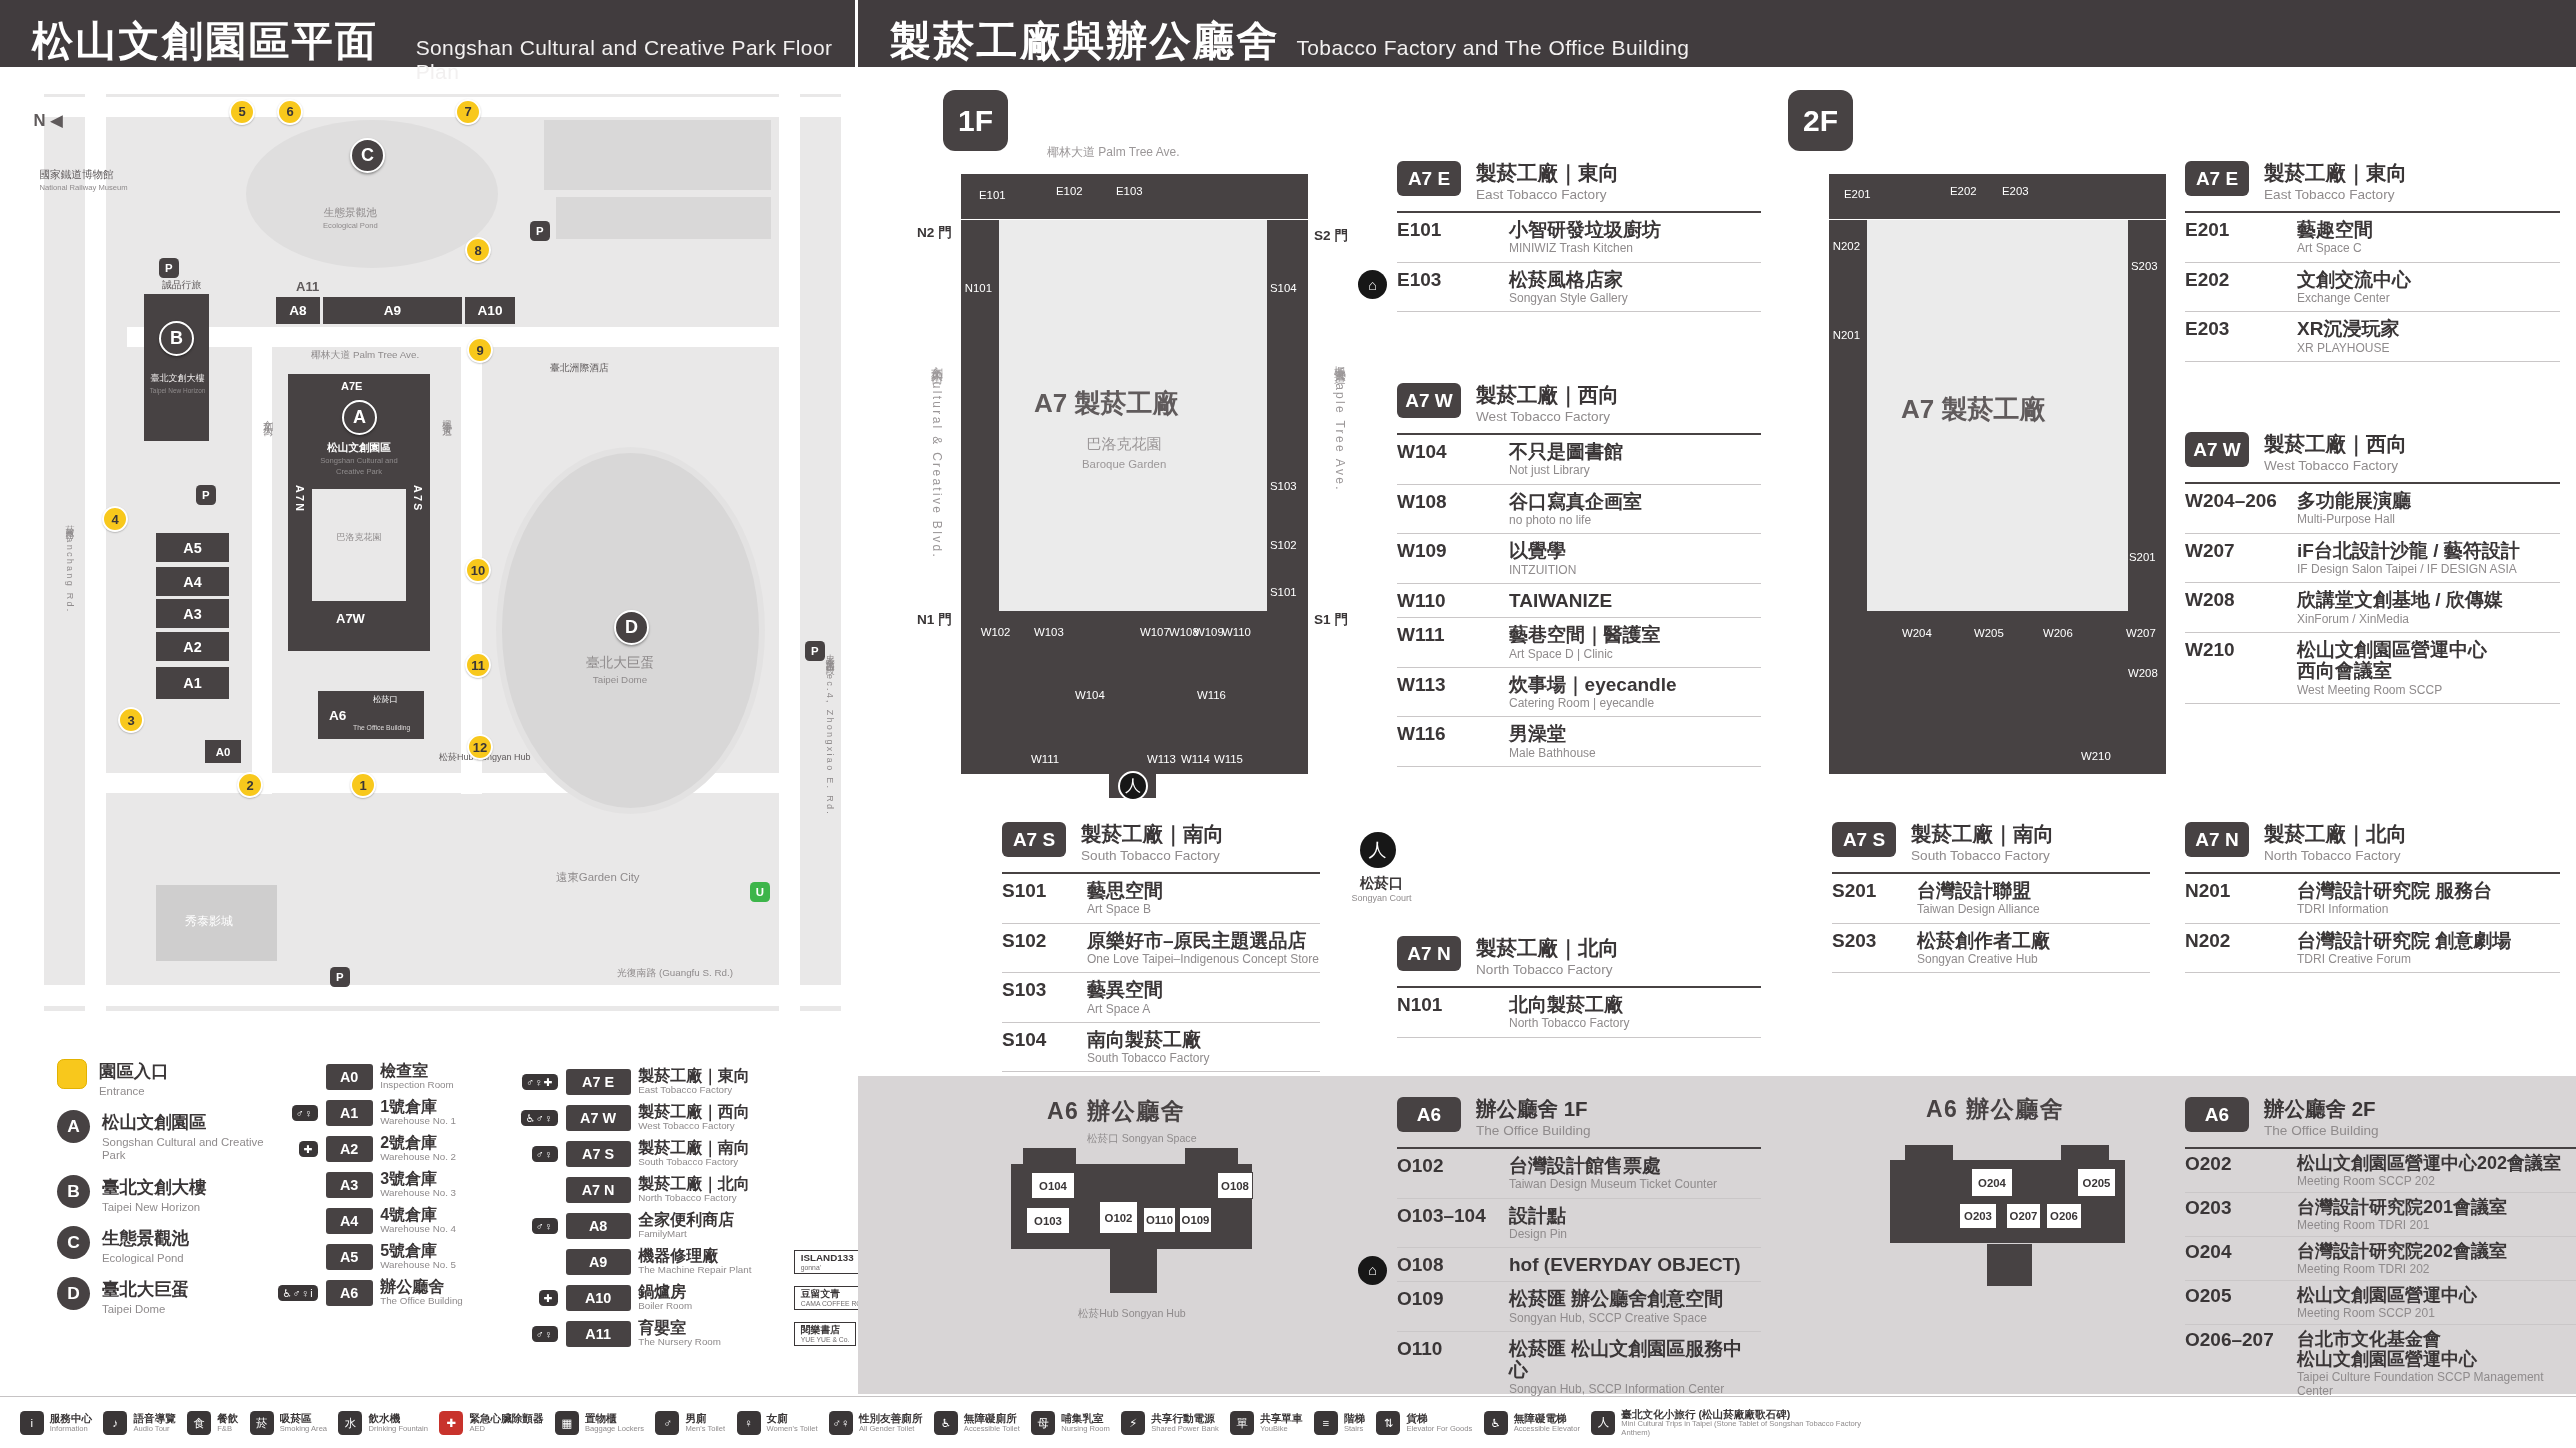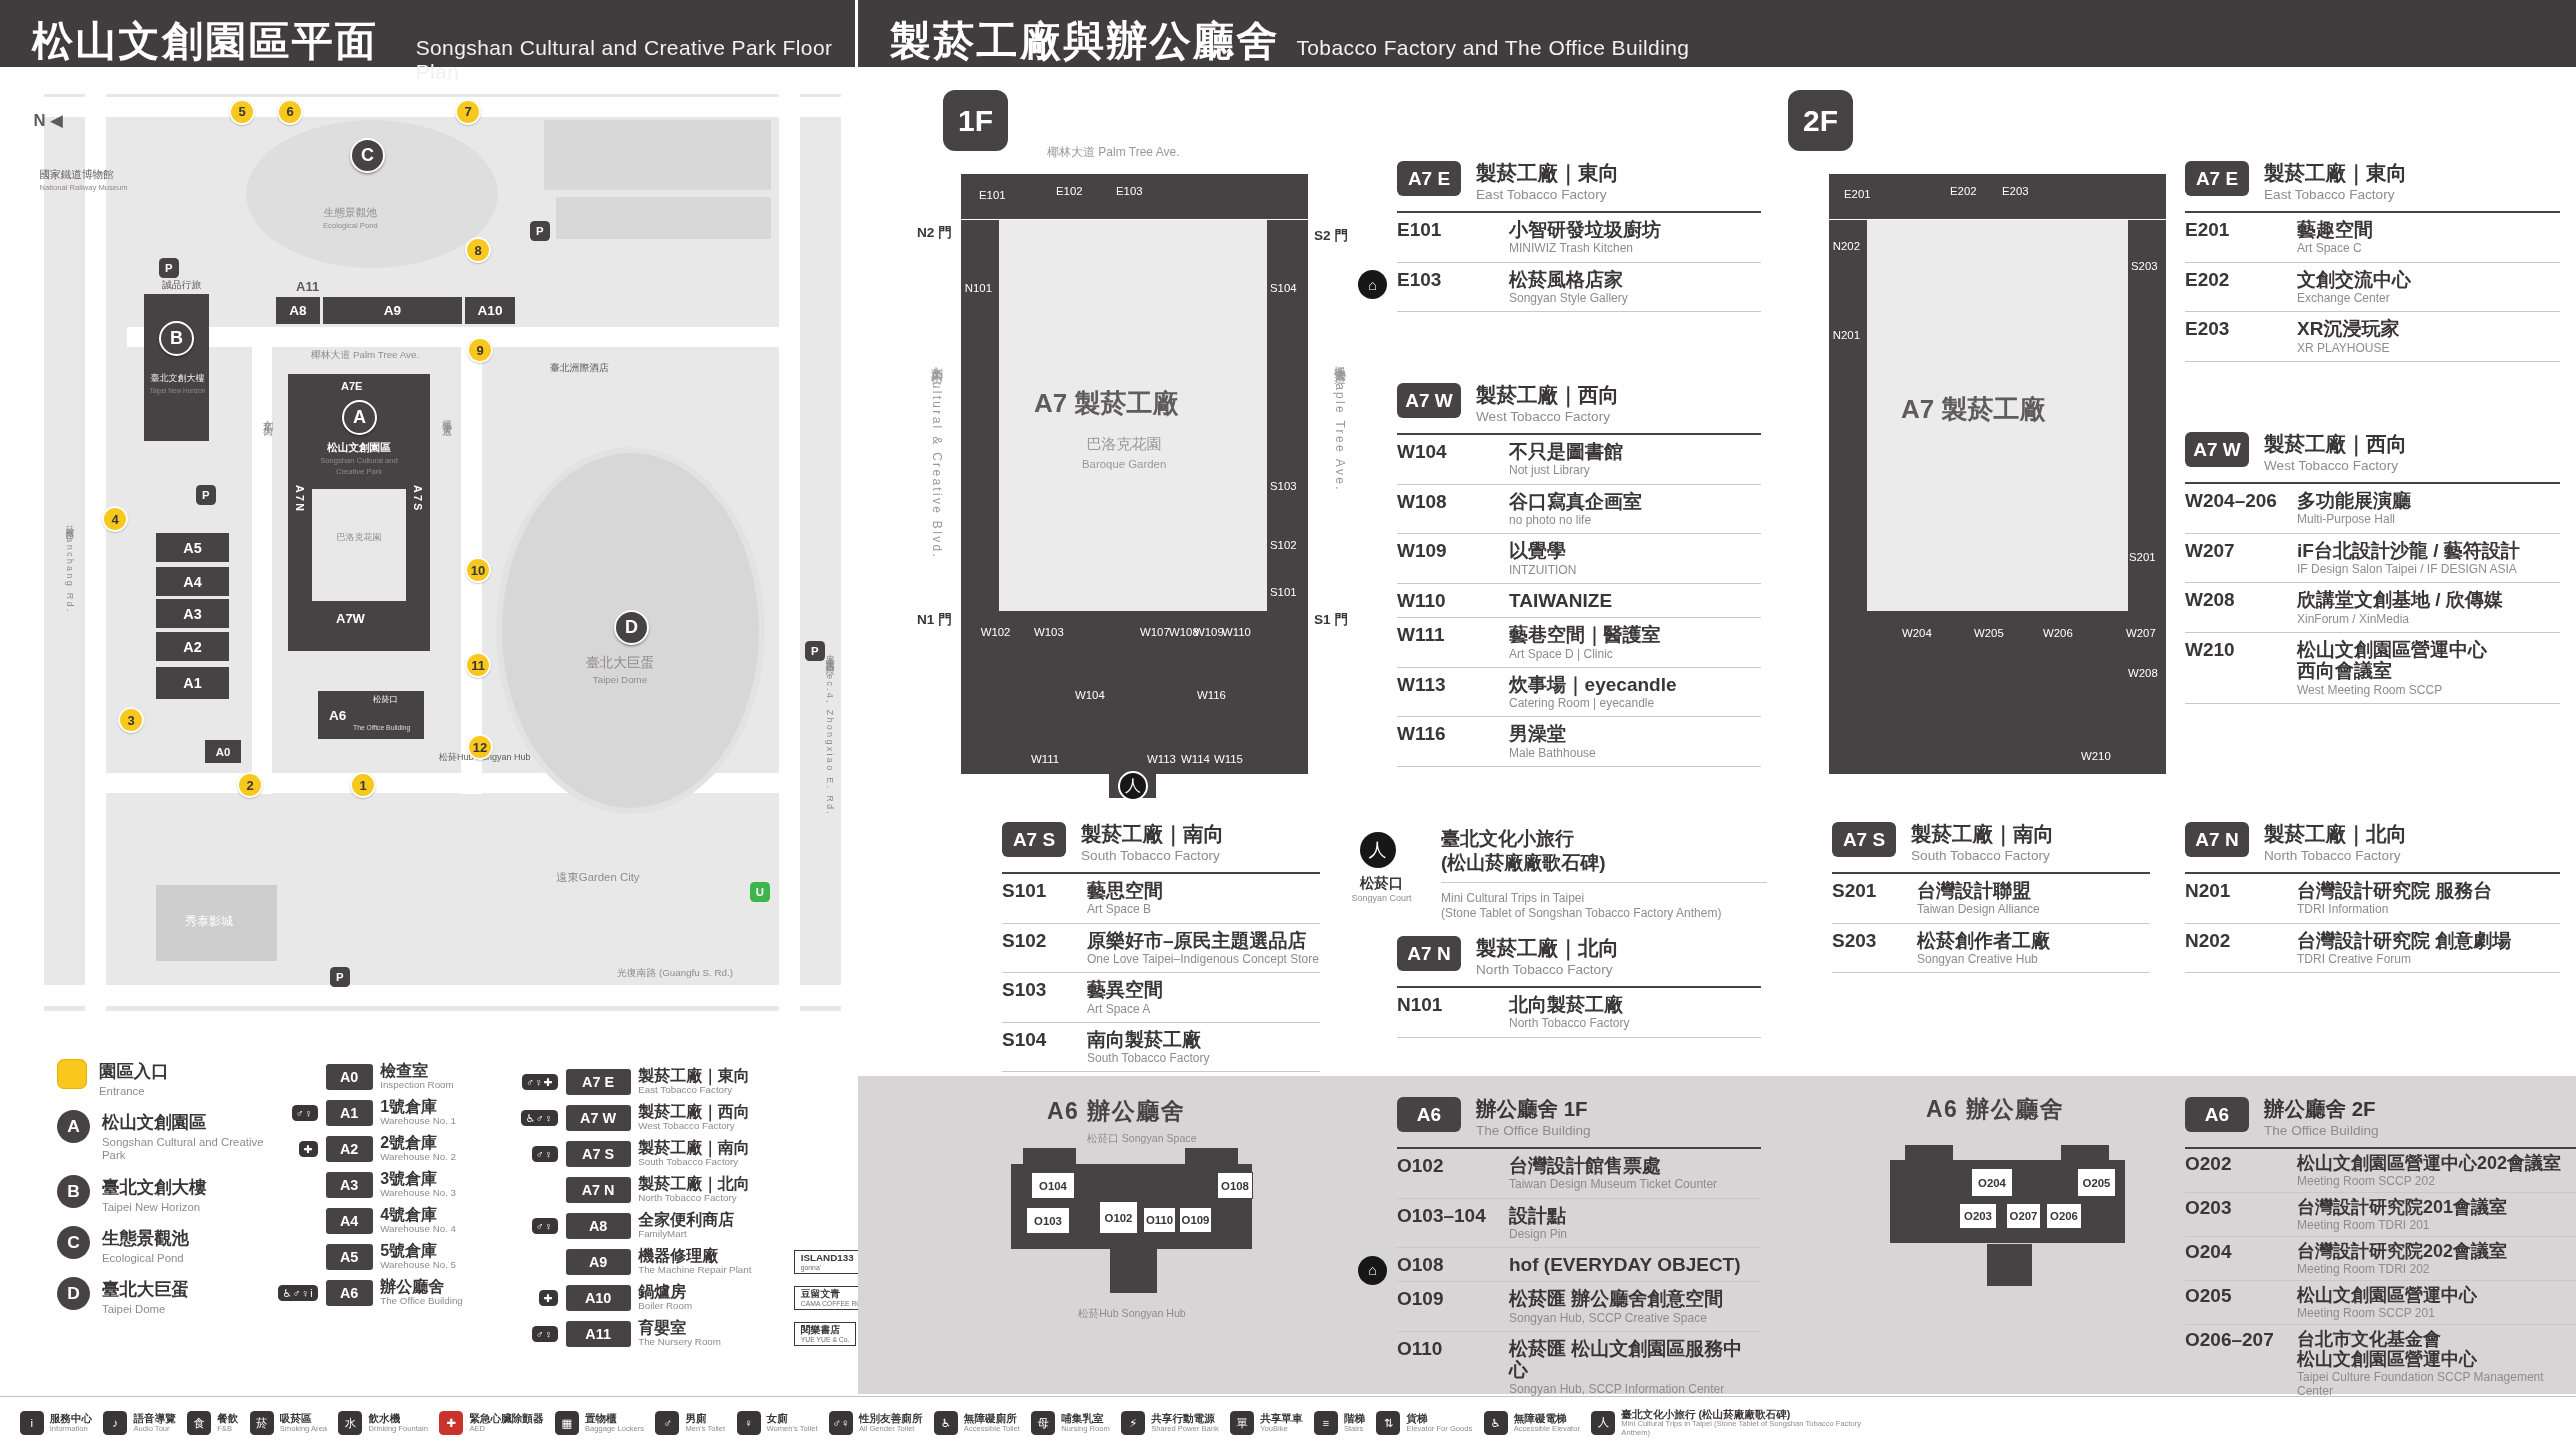--- a/index.html
+++ b/index.html
@@ -723,26 +723,20 @@
 
   <div class="abs" style="left:491px;top:832px">
     <div class="courticon" style="left:10.6px;top:0;width:36px;height:36px;font-size:18px;border:none">
         <span>人</span>
       </div>
     <div style="position:absolute;left:0;top:42px;width:65px;text-align:center">
       <span style="font-size:14.4px;font-weight:700;display:block">松菸口</span>
       <span style="font-size:9px;color:#8f8b8c;display:block">Songyan Court</span>
     </div>
   </div>
-  <div class="abs" style="left:583px;top:827px;width:326px;border-bottom:0">
-    <span class="court-zh">臺北文化小旅行</span>
-    <span class="court-zh" style="border-bottom:1.5px solid #cac7c8;padding-bottom:7.6px">(松山菸廠廠歌石碑)</span>
-    <span class="court-en" style="margin-top:7.6px">Mini Cultural Trips in Taipei</span>
-    <span class="court-en">(Stone Tablet of Songshan Tobacco Factory Anthem)</span>
-  </div>
 
   <div class="sec" style="left:539px;top:936px;width:364px">
     <div class="sec-head">
       <span class="sec-badge">A7 N</span>
       <span>
           <span class="sec-zh">製菸工廠｜北向</span>
             <span class="sec-en">North Tobacco Factory</span>
         </span>
     </div>
     <div>

